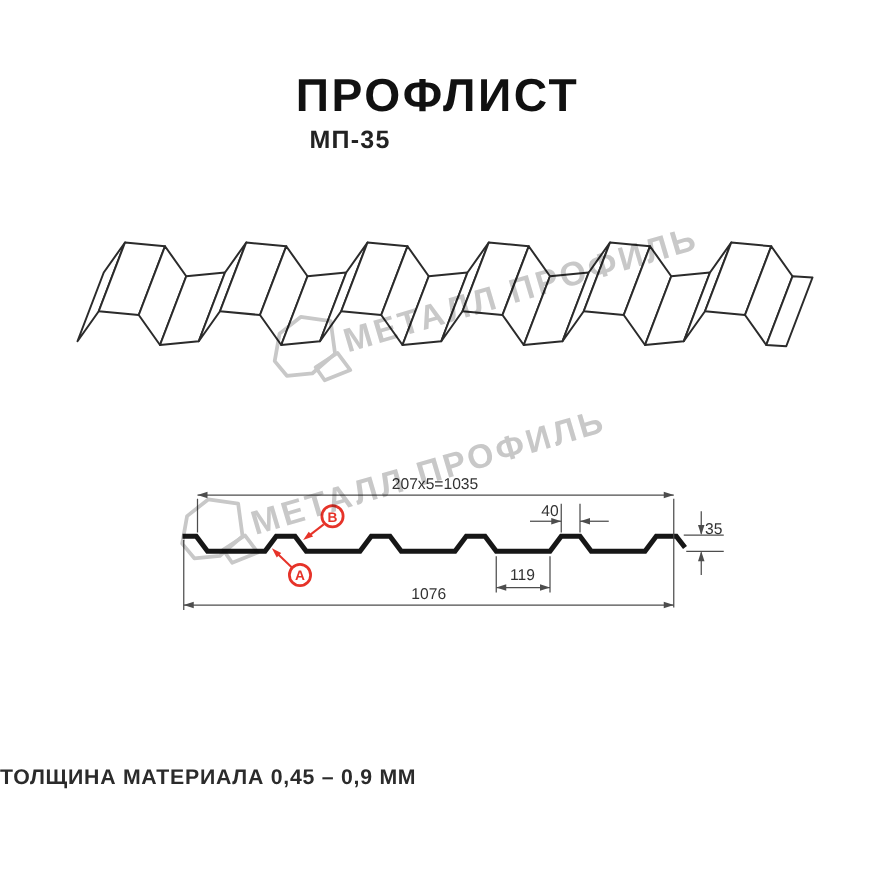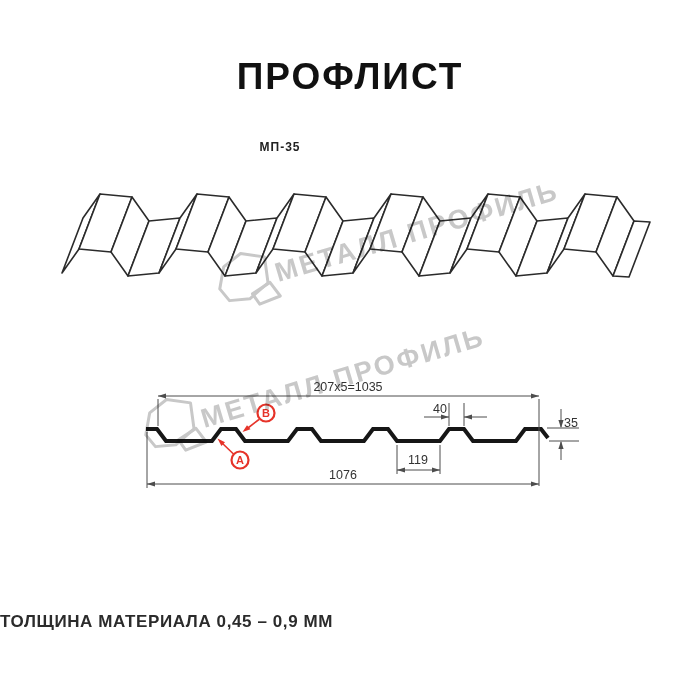--- a/index.html
+++ b/index.html
@@ -1,21 +1,21 @@
 <!DOCTYPE html>
 <html><head>
 <meta charset="utf-8">
 <style>
   html,body{margin:0;padding:0;background:#fff;}
   .page{position:relative;width:700px;height:700px;background:#ffffff;overflow:hidden;
         font-family:"Liberation Sans", sans-serif;}
   .title{position:absolute;top:56px;left:0;width:700px;text-align:center;
          font-size:37px;font-weight:700;letter-spacing:2px;color:#111;}
   .subtitle{position:absolute;top:101px;left:0;width:560px;text-align:center;
-         font-size:12px;font-weight:600;letter-spacing:1px;color:#222;margin-top:39px;}
+         font-size:20px;font-weight:600;letter-spacing:1px;color:#222;}
   .footer{position:absolute;top:612px;left:0;width:700px;text-align:left;
          font-size:17px;font-weight:600;letter-spacing:.6px;color:#2b2b2b;}
   svg{position:absolute;left:0;top:0;}
   .wm{mix-blend-mode:multiply;}
   .wm text{font-family:"Liberation Sans",sans-serif;font-weight:700;font-size:27px;letter-spacing:2.5px;}
   .dimtxt{font-family:"Liberation Sans",sans-serif;font-size:12.5px;fill:#333;}
   .redtxt{font-family:"Liberation Sans",sans-serif;font-size:11px;font-weight:700;}
 </style>
 </head>
 <body>

